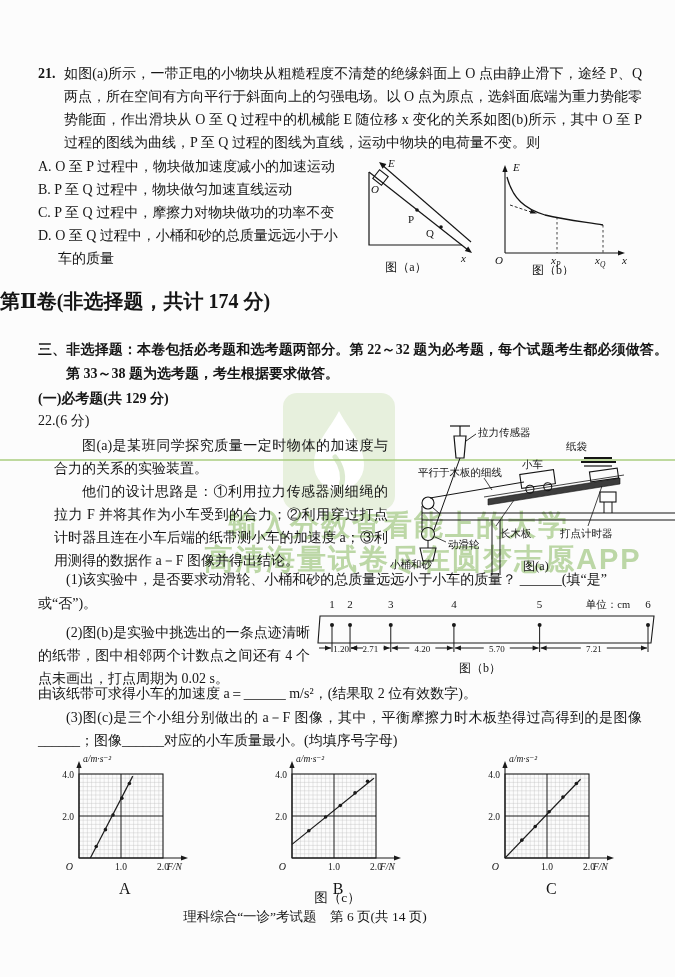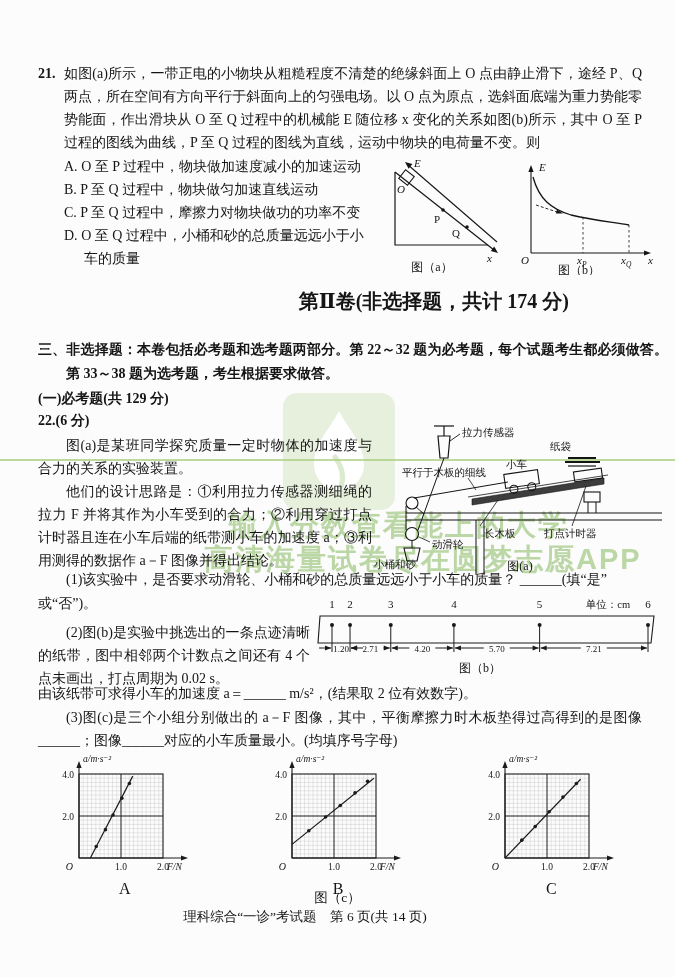--- a/index.html
+++ b/index.html
@@ -16,32 +16,32 @@
   .wm-line{left:0;top:459px;width:675px;height:2px;background:#a9cd7f;opacity:.75;}
   .wm-text{font-family:"Liberation Sans","DejaVu Sans",sans-serif;color:rgba(134,184,94,.55);
            font-size:29px;letter-spacing:2px;white-space:nowrap;font-weight:bold;}
   .wm1{left:228px;top:506px;}
   .wm2{left:204px;top:540px;}
   
   #q21{left:38px;top:62px;width:604px;line-height:23px;}
   .qrow{display:flex;}
   .qnum{width:26px;flex:0 0 26px;}
   .qstem{flex:1;text-align:justify;}
-  .q21-body{display:flex;margin-left:26px;margin-top:1px;}
+  .q21-body{display:flex;margin-top:1px;}
   .options{width:302px;flex:0 0 302px;}
   .opt{padding-left:20px;text-indent:-20px;line-height:23px;}
   .figs21{display:flex;margin-left:4px;margin-top:2px;}
   
-  #title2{left:0;top:288px;width:569px;text-align:right;font-size:20px;font-weight:bold;}
+  #title2{left:0;top:288px;width:569px;text-align:left;font-size:20px;font-weight:bold;}
   #instr{left:38px;top:338px;width:602px;font-weight:bold;line-height:24px;
          padding-left:28px;text-indent:-28px;text-align:justify;}
   #sub1{left:38px;top:390px;font-weight:bold;}
-  #q22head{left:38px;top:412px;font-weight:bold;}
+  #q22head{left:38px;top:412px;font-weight:normal;}
   #q22row{left:38px;top:434px;width:606px;display:flex;line-height:23px;}
-  .col-l{width:334px;flex:0 0 334px;text-align:justify;}
+  .col-l{width:334px;flex:0 0 334px;text-align:justify;margin-left:16px;}
   .col-r{margin-left:0px;margin-top:-14px;}
   #q1{left:38px;top:568px;width:606px;line-height:23px;}
   #row2{left:38px;top:592px;width:606px;display:flex;line-height:23px;}
   .col2-l{width:272px;flex:0 0 272px;text-align:justify;}
   .col2-r{margin-left:0px;margin-top:2px;}
   #q2b{left:38px;top:682px;width:604px;line-height:23px;}
   #q3{left:38px;top:706px;width:604px;line-height:23px;text-indent:2em;text-align:justify;}
   #graphs{left:42px;top:752px;width:592px;display:flex;justify-content:space-around;gap:48px;}
   .graphbox{display:flex;flex-direction:column;align-items:center;}
   .gletter{font-size:16px;margin-top:0px;}

